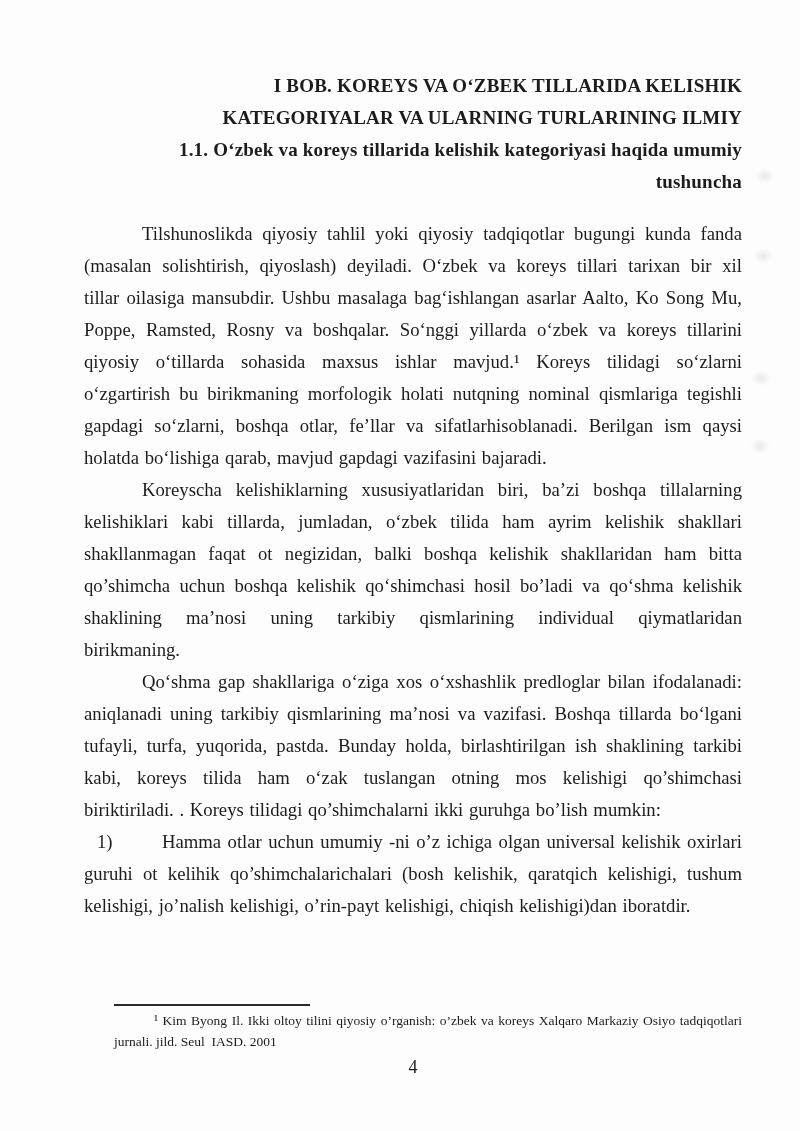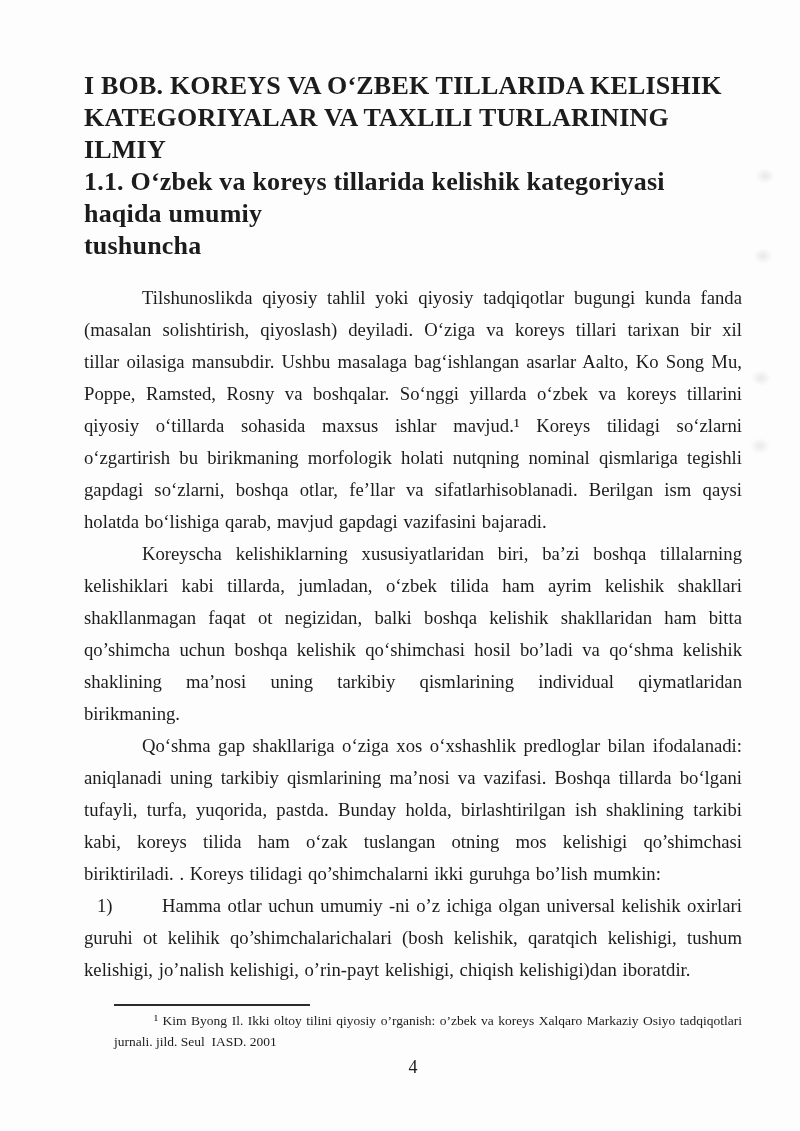--- a/index.html
+++ b/index.html
@@ -18,23 +18,23 @@
     height:1131px;
     background:var(--paper);
     overflow:hidden;
   }
   .content{
     padding:70px 58px 0 84px; 
   }
   
   .chapter,.section{
     font-weight:bold;
-    font-size:26px;
+    font-size:19px;
     line-height:32px;
-    text-align:left;
+    text-align:right;
     letter-spacing:.2px;
   }
   
   .bodytext{margin-top:20px;}
   .para{
     font-size:18.7px;
     line-height:32px;
     word-spacing:1px;
   }
   .tl{
@@ -87,32 +87,32 @@
   .s4{left:750px;top:438px;}
 </style>
 </head>
 <body>
 
 <div class="page">
   <div class="content">
 
     <div class="chapter">
       <div class="hline">I BOB. KOREYS VA O‘ZBEK TILLARIDA KELISHIK</div>
-      <div class="hline">KATEGORIYALAR VA TAXLILI TURLARINING ILMIY</div>
+      <div class="hline">KATEGORIYALAR VA ULARNING TURLARINING ILMIY</div>
     </div>
 
     <div class="section">
       <div class="hline">1.1. O‘zbek va koreys tillarida kelishik kategoriyasi haqida umumiy</div>
       <div class="hline">tushuncha</div>
     </div>
 
     <div class="bodytext">
       <div class="para">
           <div class="tl indent">Tilshunoslikda qiyosiy tahlil yoki qiyosiy tadqiqotlar bugungi kunda fanda</div>
-          <div class="tl">(masalan solishtirish, qiyoslash) deyiladi. O‘ziga va koreys tillari tarixan bir xil</div>
+          <div class="tl">(masalan solishtirish, qiyoslash) deyiladi. O‘zbek va koreys tillari tarixan bir xil</div>
           <div class="tl">tillar oilasiga mansubdir. Ushbu masalaga bag‘ishlangan asarlar Aalto, Ko Song Mu,</div>
           <div class="tl">Poppe, Ramsted, Rosny va boshqalar. So‘nggi yillarda o‘zbek va koreys tillarini</div>
           <div class="tl">qiyosiy o‘tillarda sohasida maxsus ishlar mavjud.¹ Koreys tilidagi so‘zlarni</div>
           <div class="tl">o‘zgartirish bu birikmaning morfologik holati nutqning nominal qismlariga tegishli</div>
           <div class="tl">gapdagi so‘zlarni, boshqa otlar, fe’llar va sifatlarhisoblanadi. Berilgan ism qaysi</div>
           <div class="tl last">holatda bo‘lishiga qarab, mavjud gapdagi vazifasini bajaradi.</div>
         </div>
 
       <div class="para">
           <div class="tl indent">Koreyscha kelishiklarning xususiyatlaridan biri, ba’zi boshqa tillalarning</div>

